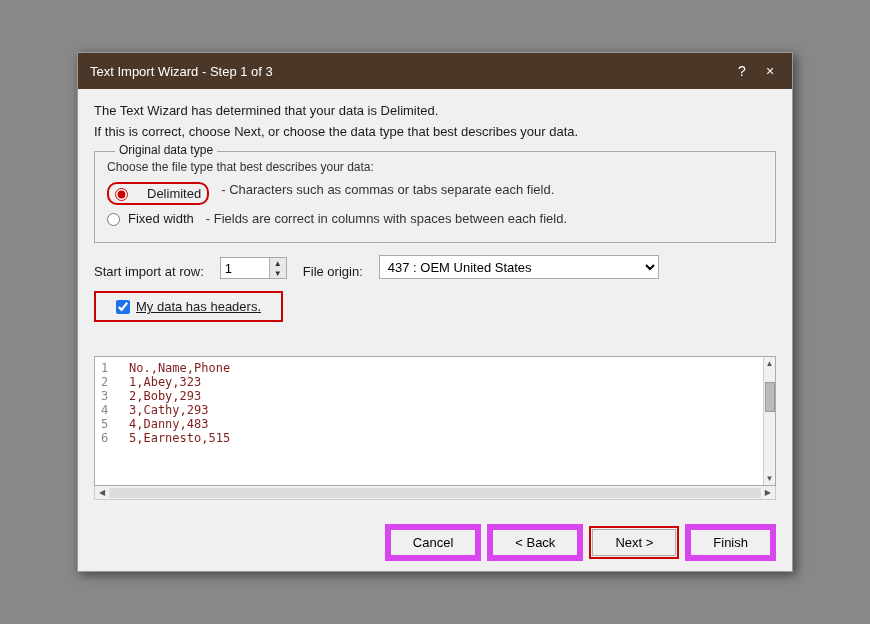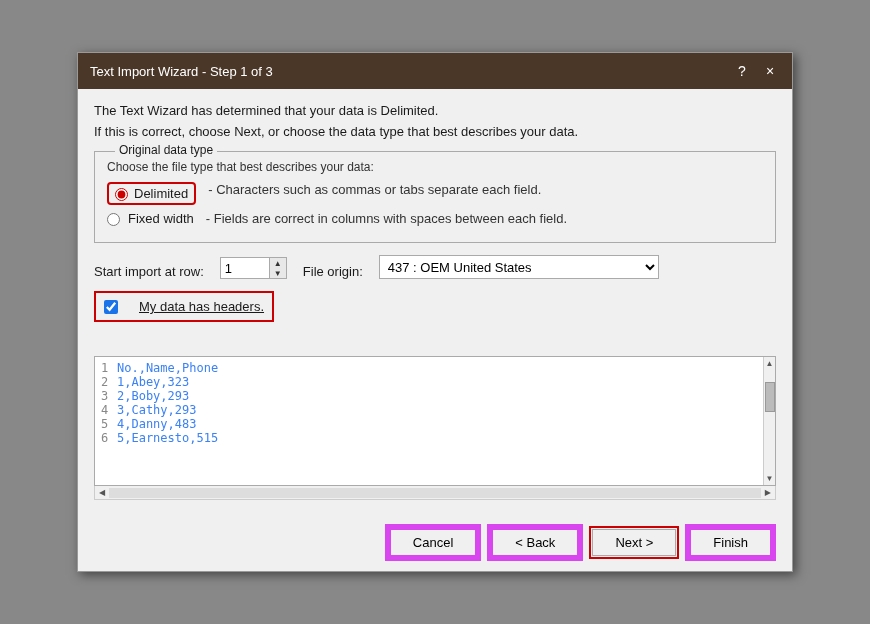--- a/index.html
+++ b/index.html
@@ -148,24 +148,24 @@
       width: 280px;
       height: 24px;
       border: 1px solid #aaa;
       background: white;
       font-size: 13px;
       padding: 0 4px;
     }
     .checkbox-row {
       display: flex;
       align-items: center;
-      gap: 21px;
+      gap: 6px;
       margin-bottom: 22px;
       border: 2px solid #cc0000;
-      padding: 6px 8px;
+      padding: 6px 20px;
       display: inline-flex;
     }
     .checkbox-row input[type="checkbox"] {
       accent-color: #1a73e8;
       width: 14px;
       height: 14px;
     }
     .checkbox-label {
       font-size: 13px;
       color: #1a1a1a;
@@ -194,21 +194,22 @@
     .preview-linenum {
       color: #888;
       font-size: 12px;
       min-width: 14px;
       font-family: monospace;
       margin-right: 2px;
     }
     .preview-content {
       font-size: 12px;
       font-family: monospace;
-      color: #3b82f6;
+      color: #7f1d1d;
+      margin-left: 12px;
     }
     .scrollbar-v {
       position: absolute;
       right: 0;
       top: 0;
       width: 12px;
       height: 100%;
       background: #f0f0f0;
       border-left: 1px solid #ccc;
       display: flex;
@@ -270,25 +271,25 @@
     .next-btn {
       padding: 5px 22px;
       background: #f0f0f0;
       border: 1px solid #aaa;
       cursor: pointer;
       font-size: 13px;
       min-width: 80px;
     }
     .delimited-radio-highlight {
       border: 2px solid #cc0000;
-      border-radius: 4px;
+      border-radius: 10px;
       padding: 2px 6px;
       display: inline-flex;
       align-items: center;
-      gap: 6px;
+      gap: 19px;
     }
     .headers-section {
       margin-bottom: 12px;
     }
   </style>
 </head>
 <body>
 
 <div class="dialog">
 

